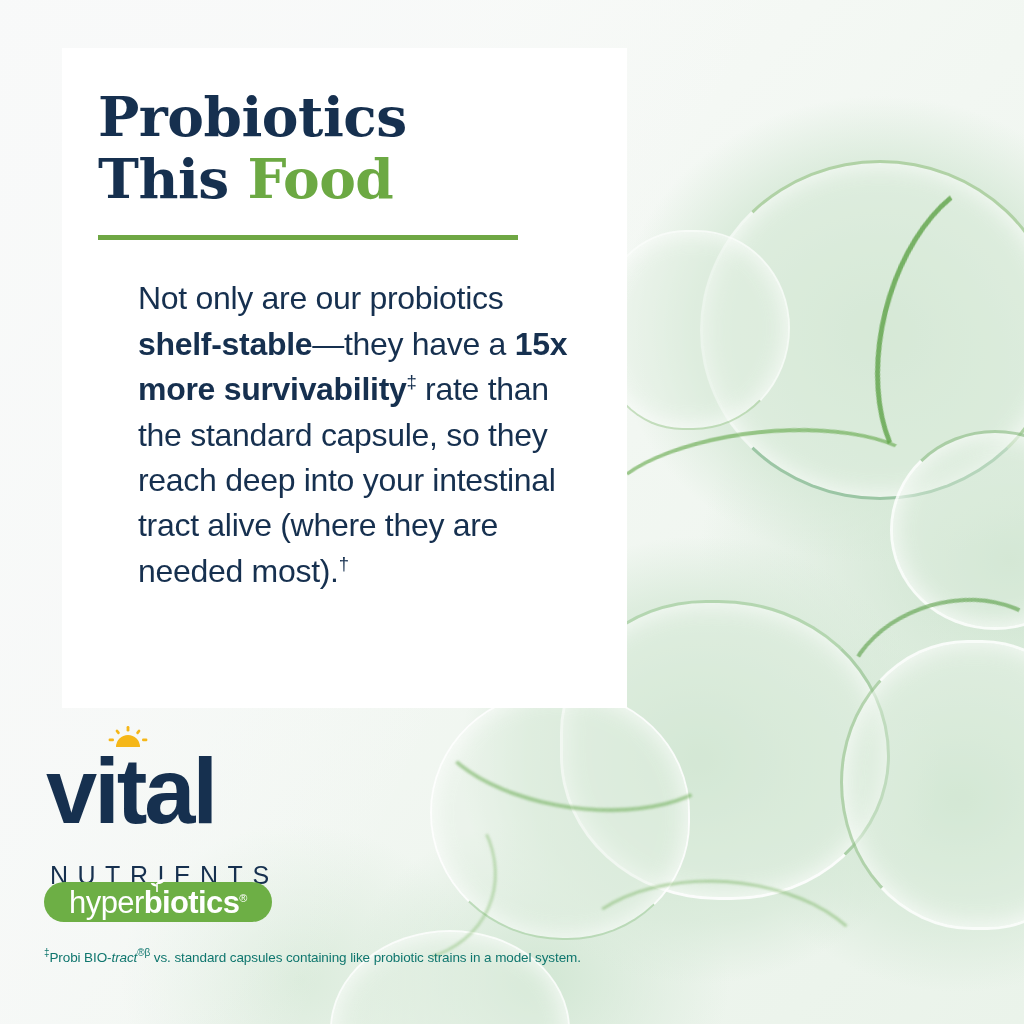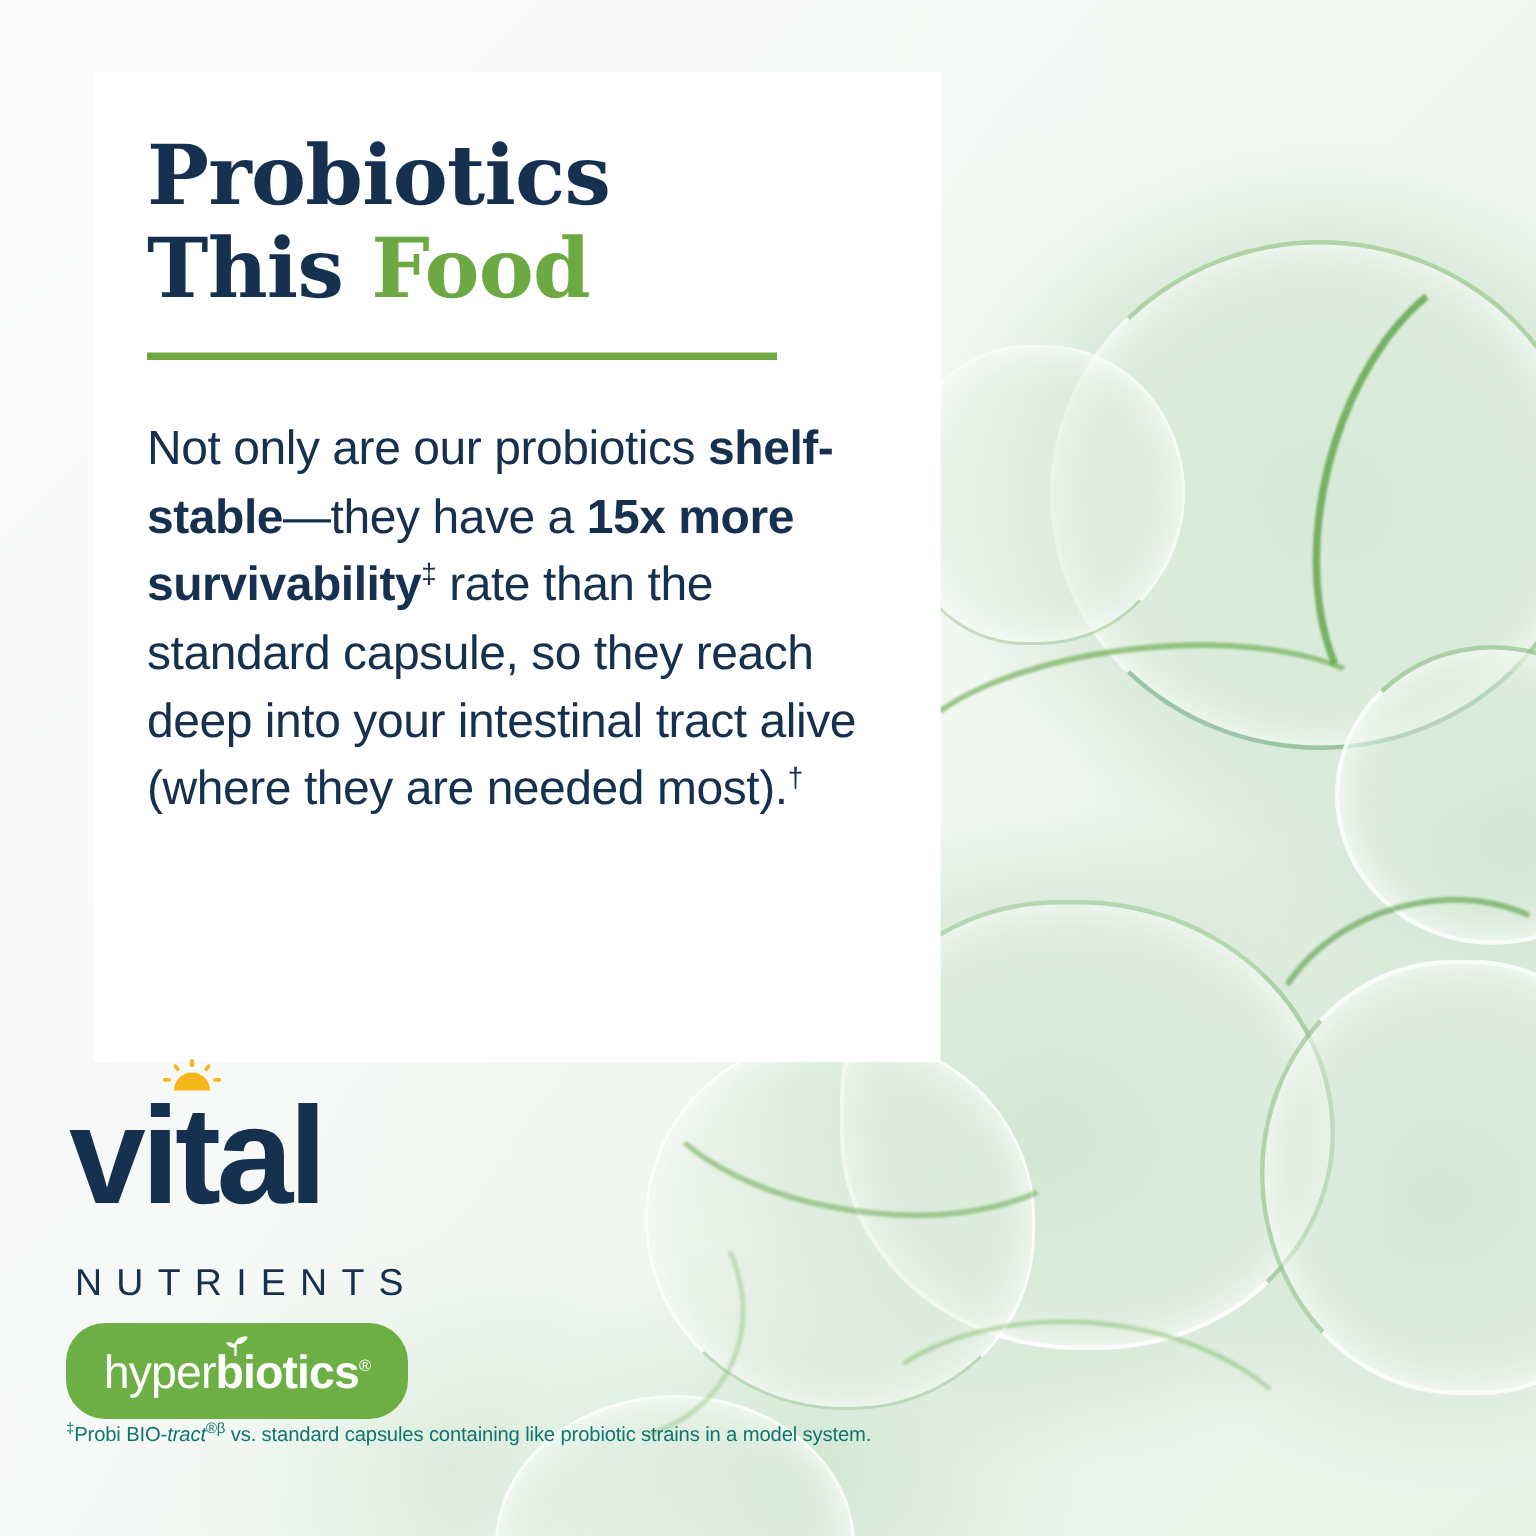--- a/index.html
+++ b/index.html
@@ -120,28 +120,29 @@
     background:#6FA744;
   }
 
   .body-copy {
     margin-top:36px;
     font-family:"Liberation Sans", sans-serif;
     font-size:32px;
     line-height:1.42;
     color:#16304F;
     letter-spacing:-0.3px;
+    margin-left:40px;
   }
   .body-copy b { font-weight:bold; }
   .body-copy sup { font-size:.58em; vertical-align:super; }
 
   
   .vital-logo {
     position:absolute;
-    left:46px; top:728px;
+    left:46px; top:748px;
     width:300px;
   }
   .vital-word {
     position:relative;
     font-family:"Liberation Sans", sans-serif;
     font-weight:bold;
     font-size:92px;
     line-height:.95;
     letter-spacing:-3px;
     color:#16304F;
@@ -158,21 +159,21 @@
     font-size:25px;
     font-weight:normal;
     letter-spacing:9.5px;
     color:#16304F;
   }
 
   
   .hyper-pill {
     position:absolute;
     left:44px; top:882px;
-    width:228px; height:64px;
+    width:228px; height:40px;
     background:#6DAF45;
     border-radius:26px;
     display:flex;
     align-items:center;
     justify-content:center;
   }
   .hyper-text {
     position:relative;
     font-family:"Liberation Sans", sans-serif;
     font-size:31px;

